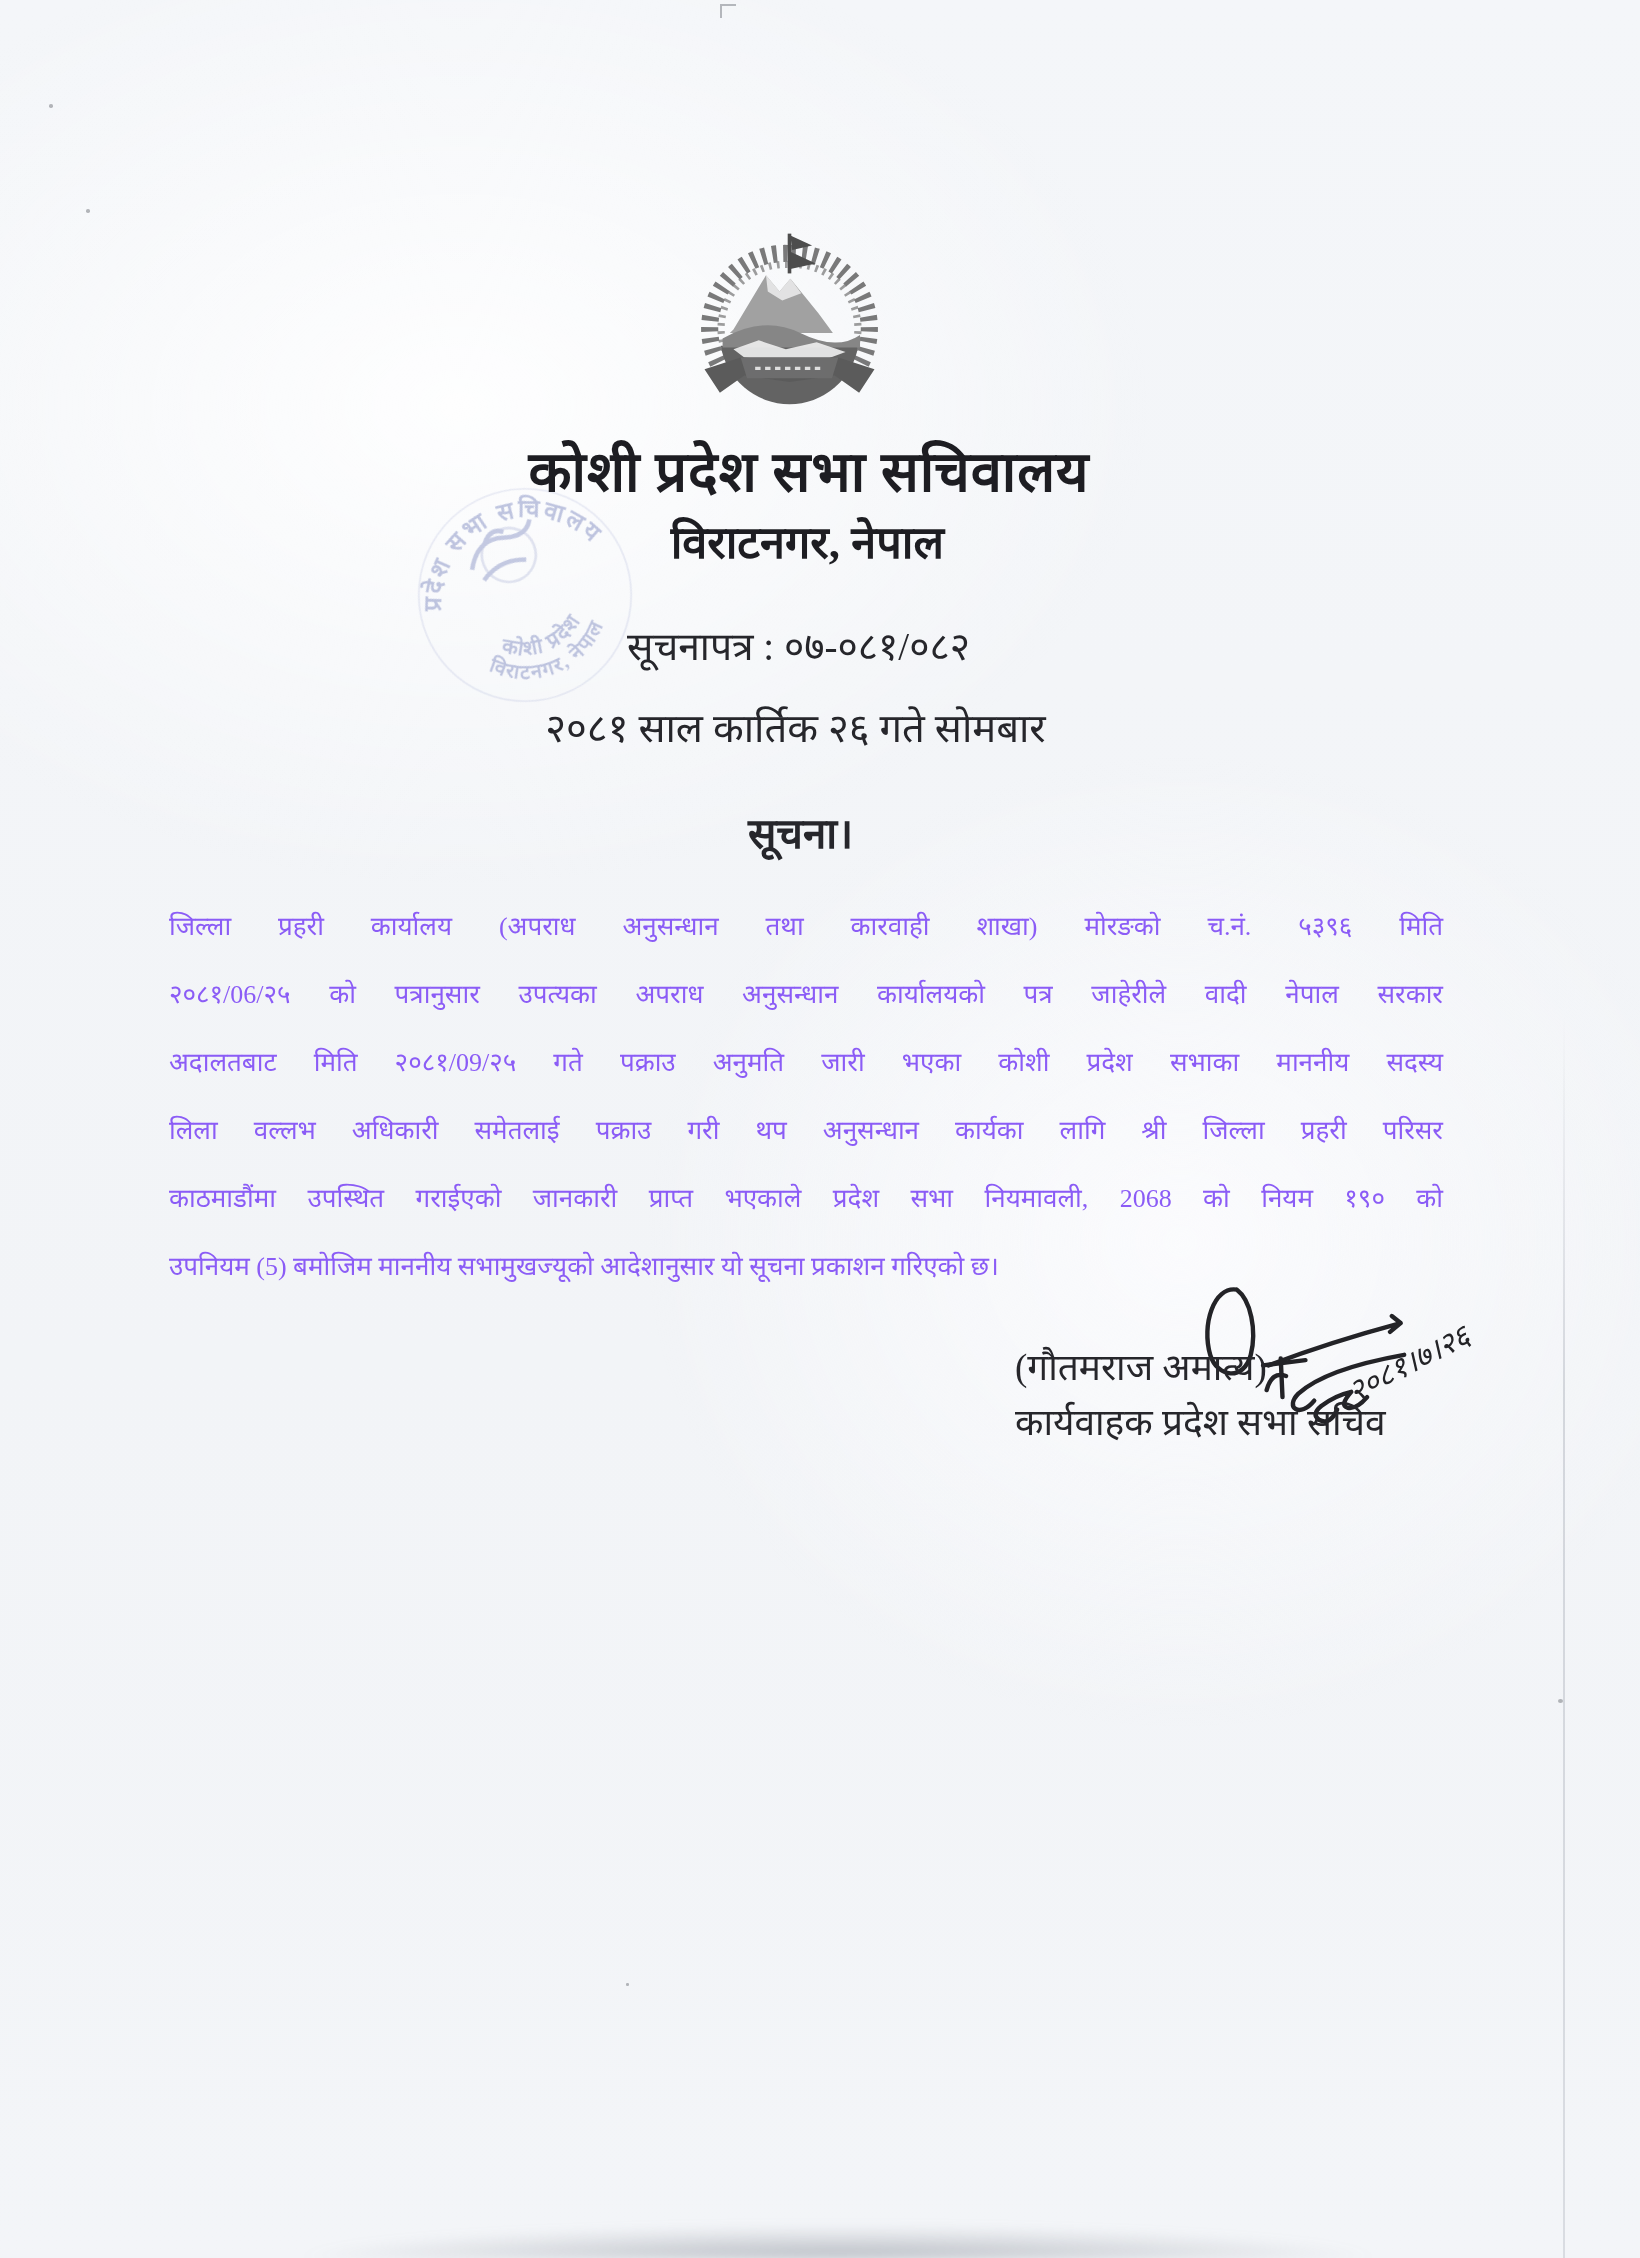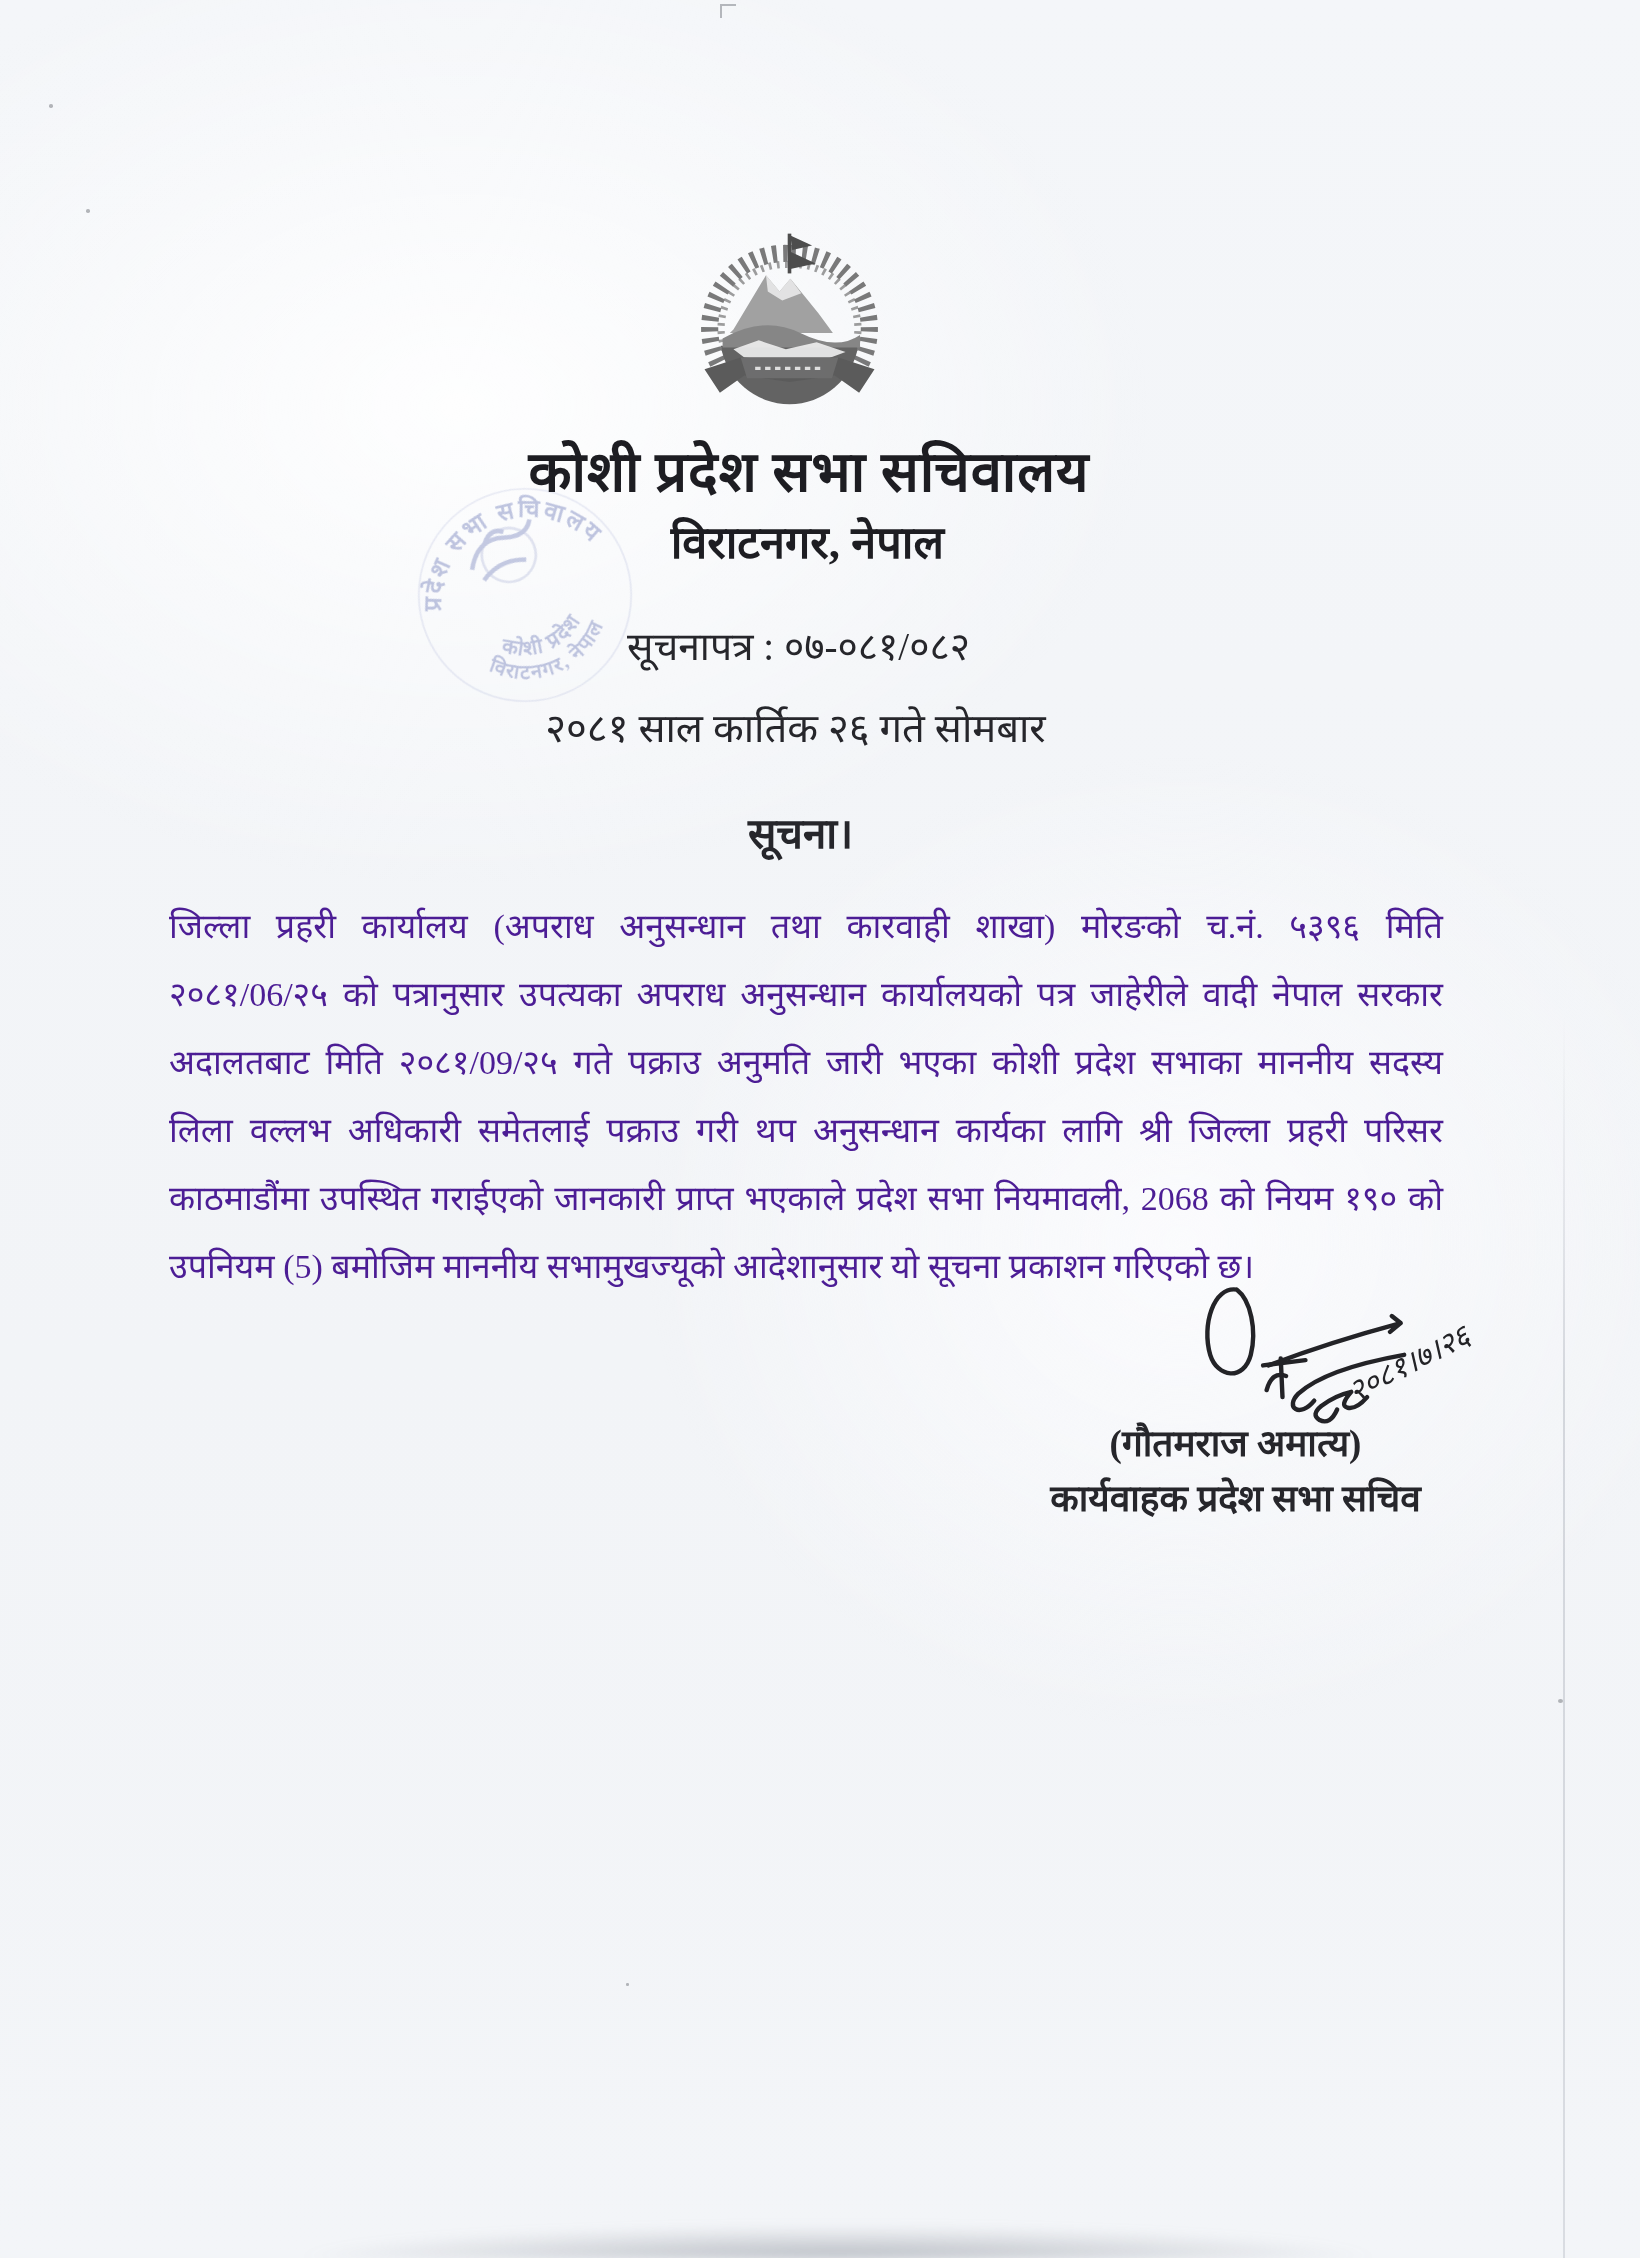--- a/index.html
+++ b/index.html
@@ -22,27 +22,27 @@
   .notice-ref{top:618px;font-size:39px;transform:translateX(-22px);}
   .date-line{top:699px;font-size:40px;transform:translateX(-25px);}
   .notice-heading{top:803px;font-size:42px;font-weight:700;transform:translateX(-20px);}
 
   
   .stamp{position:absolute;left:399px;top:469px;width:252px;height:252px;
          transform:rotate(-22deg);opacity:.55;filter:blur(0.6px);}
   .stamp text{fill:#8d97c7;font-weight:700;}
 
   
-  .body-text{position:absolute;left:169px;top:893px;width:1274px;font-size:34px;color:#4c1d95;}
+  .body-text{position:absolute;left:169px;top:893px;width:1274px;font-size:26px;color:#8b5cf6;}
   .body-line{line-height:68px;height:68px;text-align:justify;text-align-last:justify;white-space:normal;}
   .body-line.last{text-align-last:left;}
 
   
   .sig-scribble{position:absolute;left:1182px;top:1277px;width:335px;height:168px;}
-  .sig-block{position:absolute;left:1015px;top:1416px;width:441px;text-align:center;font-weight:bold;}
+  .sig-block{position:absolute;left:1015px;top:1340px;width:441px;text-align:left;}
   .sig-name{font-size:37px;line-height:55px;}
   .sig-designation{font-size:37px;line-height:55px;}
 
   
   .speck{position:absolute;border-radius:50%;background:#7a7d84;opacity:.55;}
   .crease{position:absolute;left:1563px;top:1015px;width:1.8px;height:1244px;
           background:linear-gradient(rgba(150,156,168,0),rgba(150,156,168,.35) 30%,rgba(150,156,168,.28));}
   .corner-mark{position:absolute;left:720px;top:3.5px;width:14px;height:12.4px;
           border-left:2.6px solid #8a8d94;border-top:2.6px solid #8a8d94;opacity:.6;}
   .bottom-shade{position:absolute;left:291px;top:2225px;width:1094px;height:34px;

